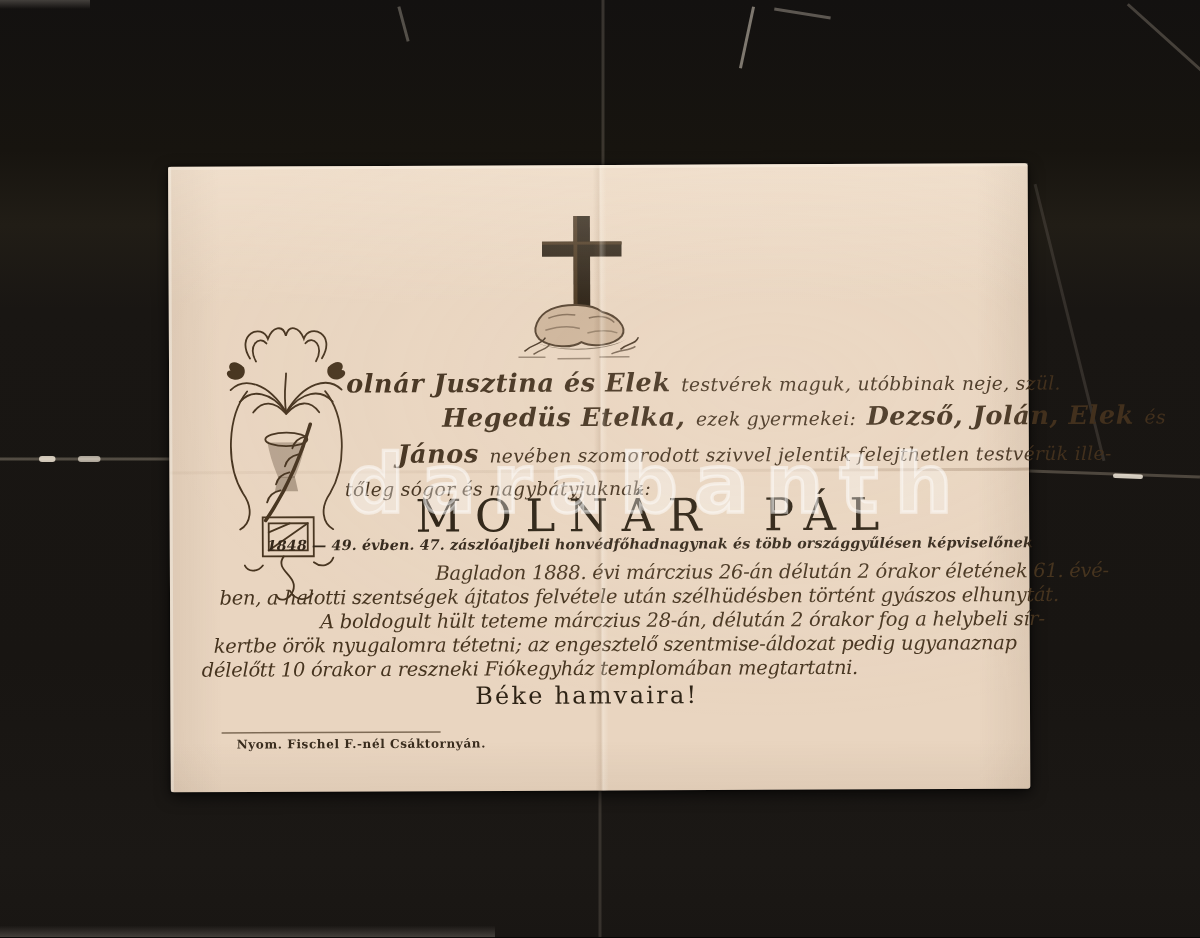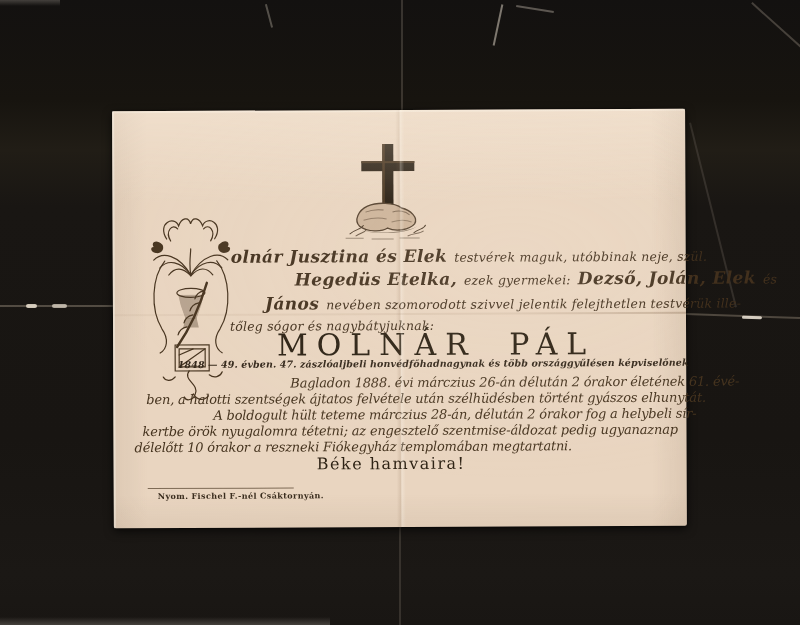--- a/index.html
+++ b/index.html
@@ -156,14 +156,15 @@
     <div class="abs printer-rule"></div>
     <div class="abs printer">Nyom. Fischel F.-nél Csáktornyán.</div>
 
     <div class="paper-fold-v"></div>
     <div class="paper-fold-h"></div>
     <div class="paper-edge-left"></div>
     <div class="paper-edge-top"></div>
     <div class="paper-shade"></div>
   </div>
 
+  <div class="watermark">darabanth</div>
 
 </div>
 
 </body></html>

